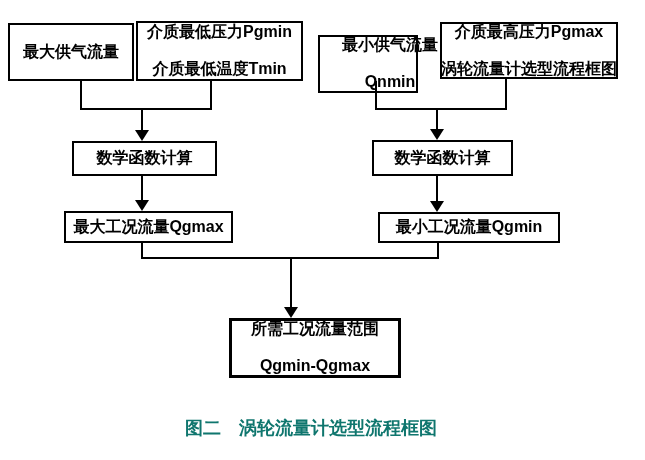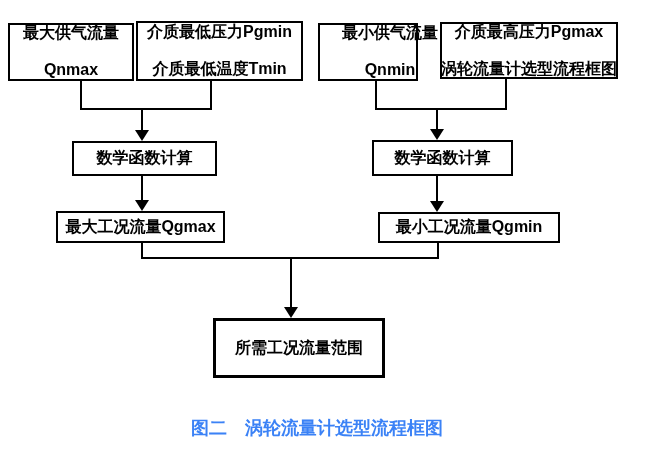--- a/index.html
+++ b/index.html
@@ -25,62 +25,61 @@
     align-items: center;
     justify-content: center;
     font-weight: bold;
     font-size: 16px;
     line-height: 1.55;
     text-align: center;
     box-sizing: border-box;
     white-space: nowrap;
     gap: 12px;
   }
-  .box.thick { border-width: 3px; }
+  .box.thick { border-width: 3px; margin-left: 16px; }
   .vline, .hline {
     position: absolute;
     background: #000000;
   }
   .vline { width: 2px; }
   .hline { height: 2px; }
   .arrow-down {
     position: absolute;
     width: 0;
     height: 0;
     border-left: 7px solid transparent;
     border-right: 7px solid transparent;
     border-top: 11px solid #000000;
   }
   .caption {
     position: absolute;
-    left: 6px;
+    left: 0;
     top: 416px;
     width: 622px;
     text-align: center;
     font-weight: bold;
     font-size: 18px;
-    color: #3b82f6;
+    color: #0f766e;
   }
 </style>
 </head>
 <body>
 
 <div class="canvas">
 
   <div class="box" style="left:8px; top:23px; width:126px; height:58px;">
     <span>最大供气流量</span>
-    <span>Qnmax</span>
   </div>
 
   <div class="box" style="left:136px; top:21px; width:167px; height:60px;">
     <span>介质最低压力Pgmin</span>
     <span>介质最低温度Tmin</span>
   </div>
 
-  <div class="box" style="left:318px; top:23px; width:100px; height:58px;padding-left:44px;">
+  <div class="box" style="left:318px; top:35px; width:100px; height:58px;padding-left:44px;">
     <span>最小供气流量</span>
     <span>Qnmin</span>
   </div>
 
   <div class="box" style="left:440px; top:22px; width:178px; height:57px;">
     <span>介质最高压力Pgmax</span>
     <span>涡轮流量计选型流程框图</span>
   </div>
 
   <div class="vline" style="left:80px; top:80px; height:30px;"></div>
@@ -100,32 +99,33 @@
   </div>
   <div class="box" style="left:372px; top:140px; width:141px; height:36px;">
     <span>数学函数计算</span>
   </div>
 
   <div class="vline" style="left:141px; top:176px; height:25px;"></div>
   <div class="arrow-down" style="left:135px; top:200px;"></div>
   <div class="vline" style="left:436px; top:176px; height:26px;"></div>
   <div class="arrow-down" style="left:430px; top:201px;"></div>
 
-  <div class="box" style="left:56px; top:211px; width:169px; height:32px;">
+  <div class="box" style="left:64px; top:211px; width:169px; height:32px;">
     <span>最大工况流量Qgmax</span>
   </div>
   <div class="box" style="left:378px; top:212px; width:182px; height:31px;">
     <span>最小工况流量Qgmin</span>
   </div>
 
   <div class="vline" style="left:141px; top:243px; height:16px;"></div>
   <div class="vline" style="left:437px; top:243px; height:16px;"></div>
   <div class="hline" style="left:141px; top:257px; width:298px;"></div>
   <div class="vline" style="left:290px; top:259px; height:50px;"></div>
   <div class="arrow-down" style="left:284px; top:307px;"></div>
 
   <div class="box thick" style="left:213px; top:318px; width:172px; height:60px;">
     <span>所需工况流量范围</span>
+    <span>Qgmin-Qgmax</span>
   </div>
 
   <div class="caption">图二　涡轮流量计选型流程框图</div>
 
 </div>
 
 </body></html>

